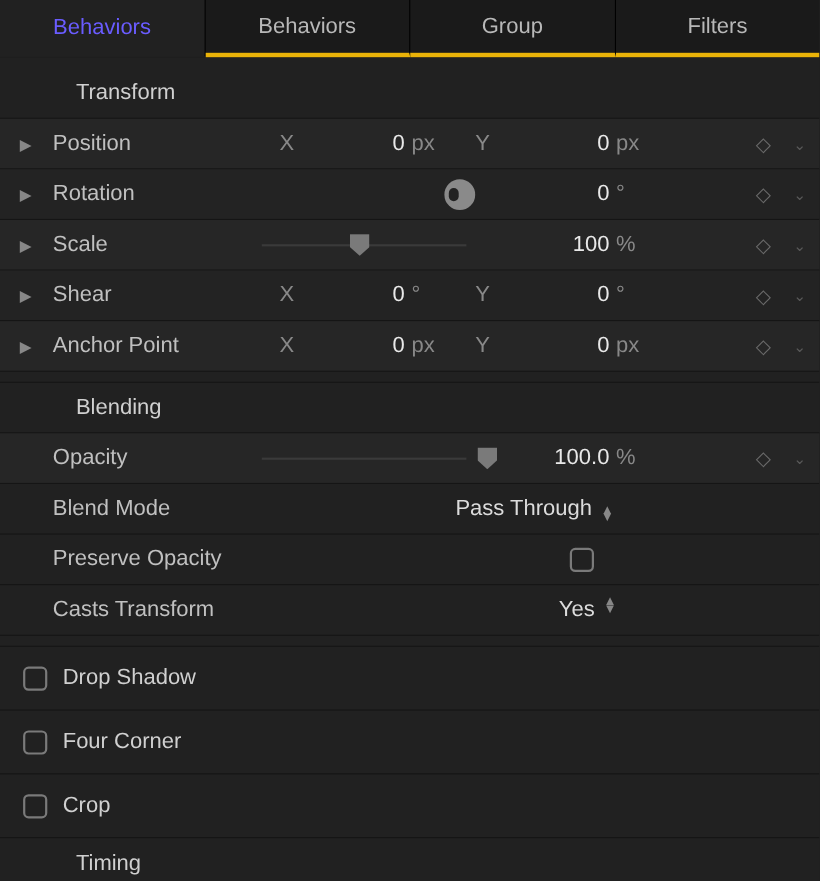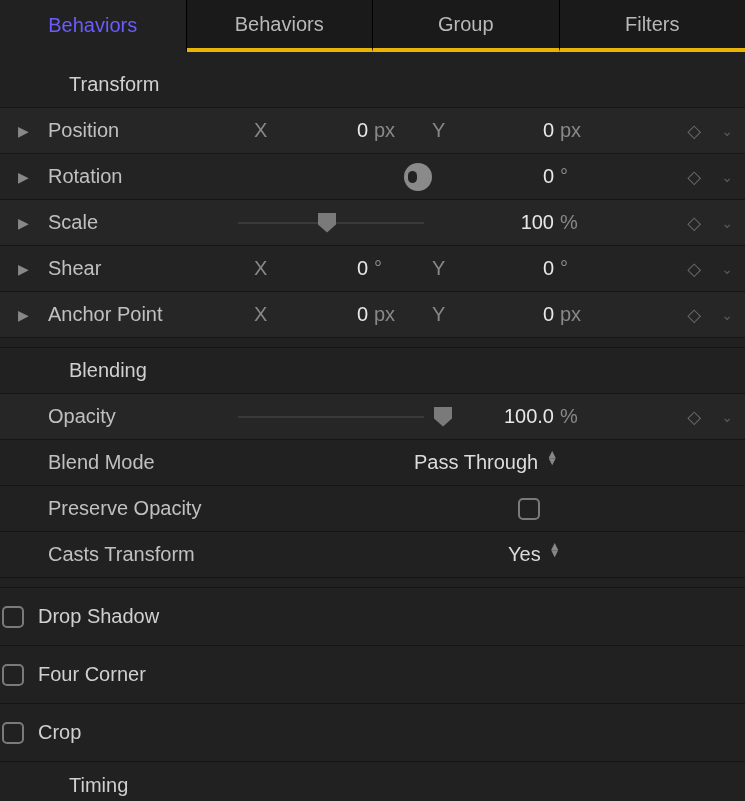--- a/index.html
+++ b/index.html
@@ -155,21 +155,21 @@
     background: #7a7a7a;
     left: 196px; top: 50%;
     transform: translateY(-50%);
     clip-path: polygon(0 0, 100% 0, 100% 60%, 50% 100%, 0 60%);
   }
 
   .popup {
     position: absolute;
     left: 196px;
     display: flex;
-    align-items: flex-start;
+    align-items: flex-end;
     gap: 8px;
     color: #dcdcdc;
     cursor: pointer;
   }
   .popup .arrows, .popup2 .arrows {
     color: #888;
     font-size: 12px;
     line-height: 7px;
   }
   .popup2 {
@@ -192,21 +192,21 @@
   }
   .preserve-cb {
     position: absolute;
     left: 300px;
   }
 
   .checkrow {
     height: 58px;
     display: flex;
     align-items: center;
-    padding-left: 2px;
+    padding-left: 21px;
     border-bottom: 1px solid #151515;
     gap: 14px;
   }
   .checkrow .rowlabel { color: #d0d0d0; }
 
   .spacer { height: 10px; border-bottom: 1px solid #151515; }
 </style>
 </head>
 <body>
 

